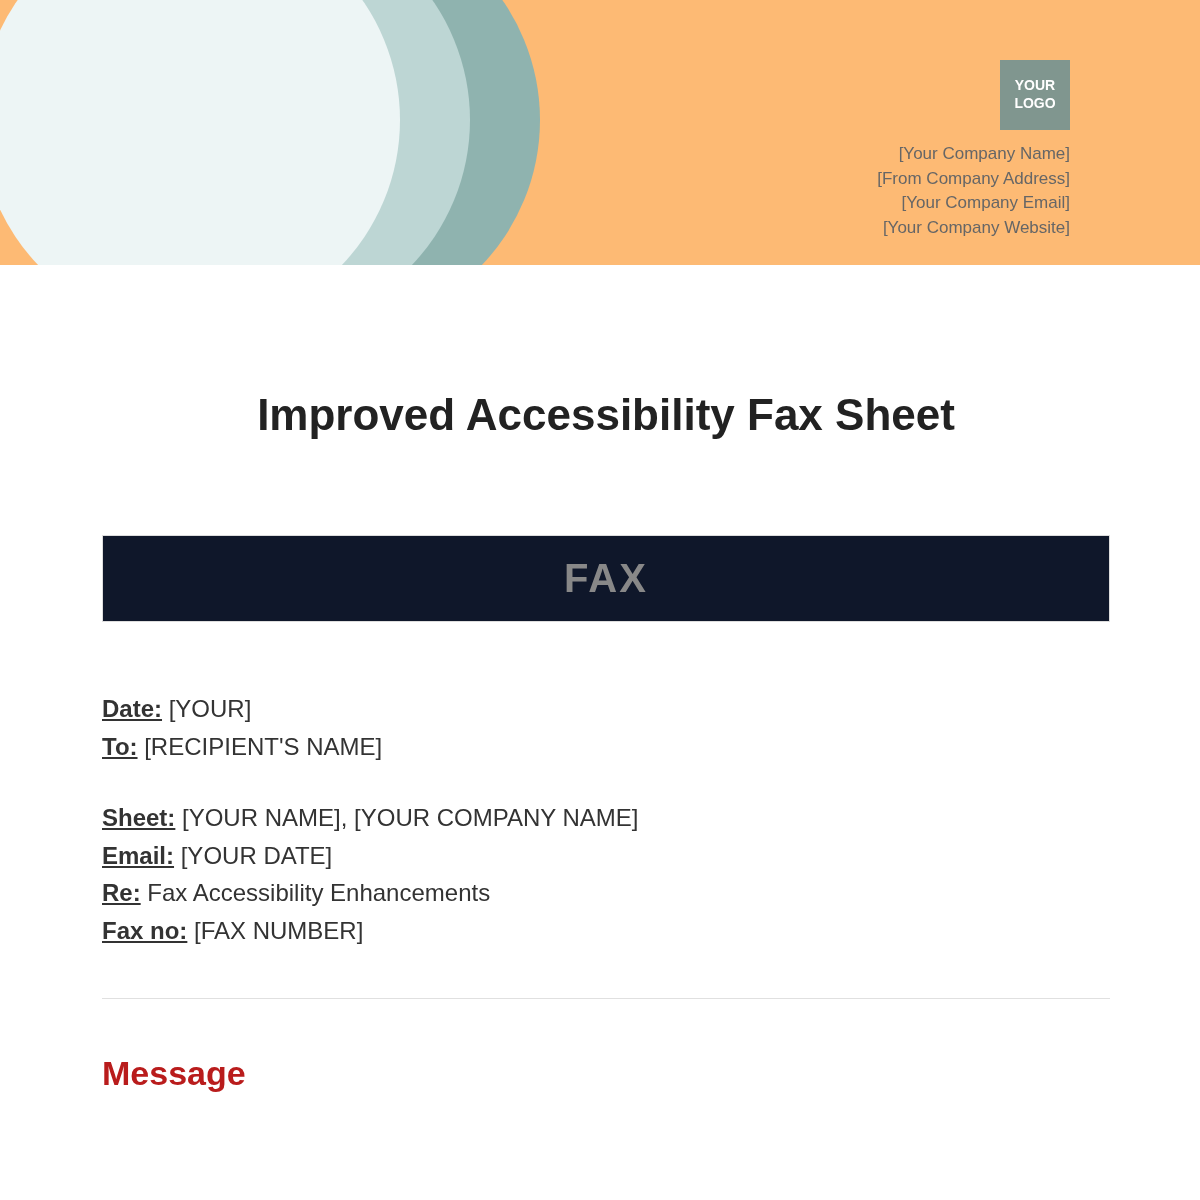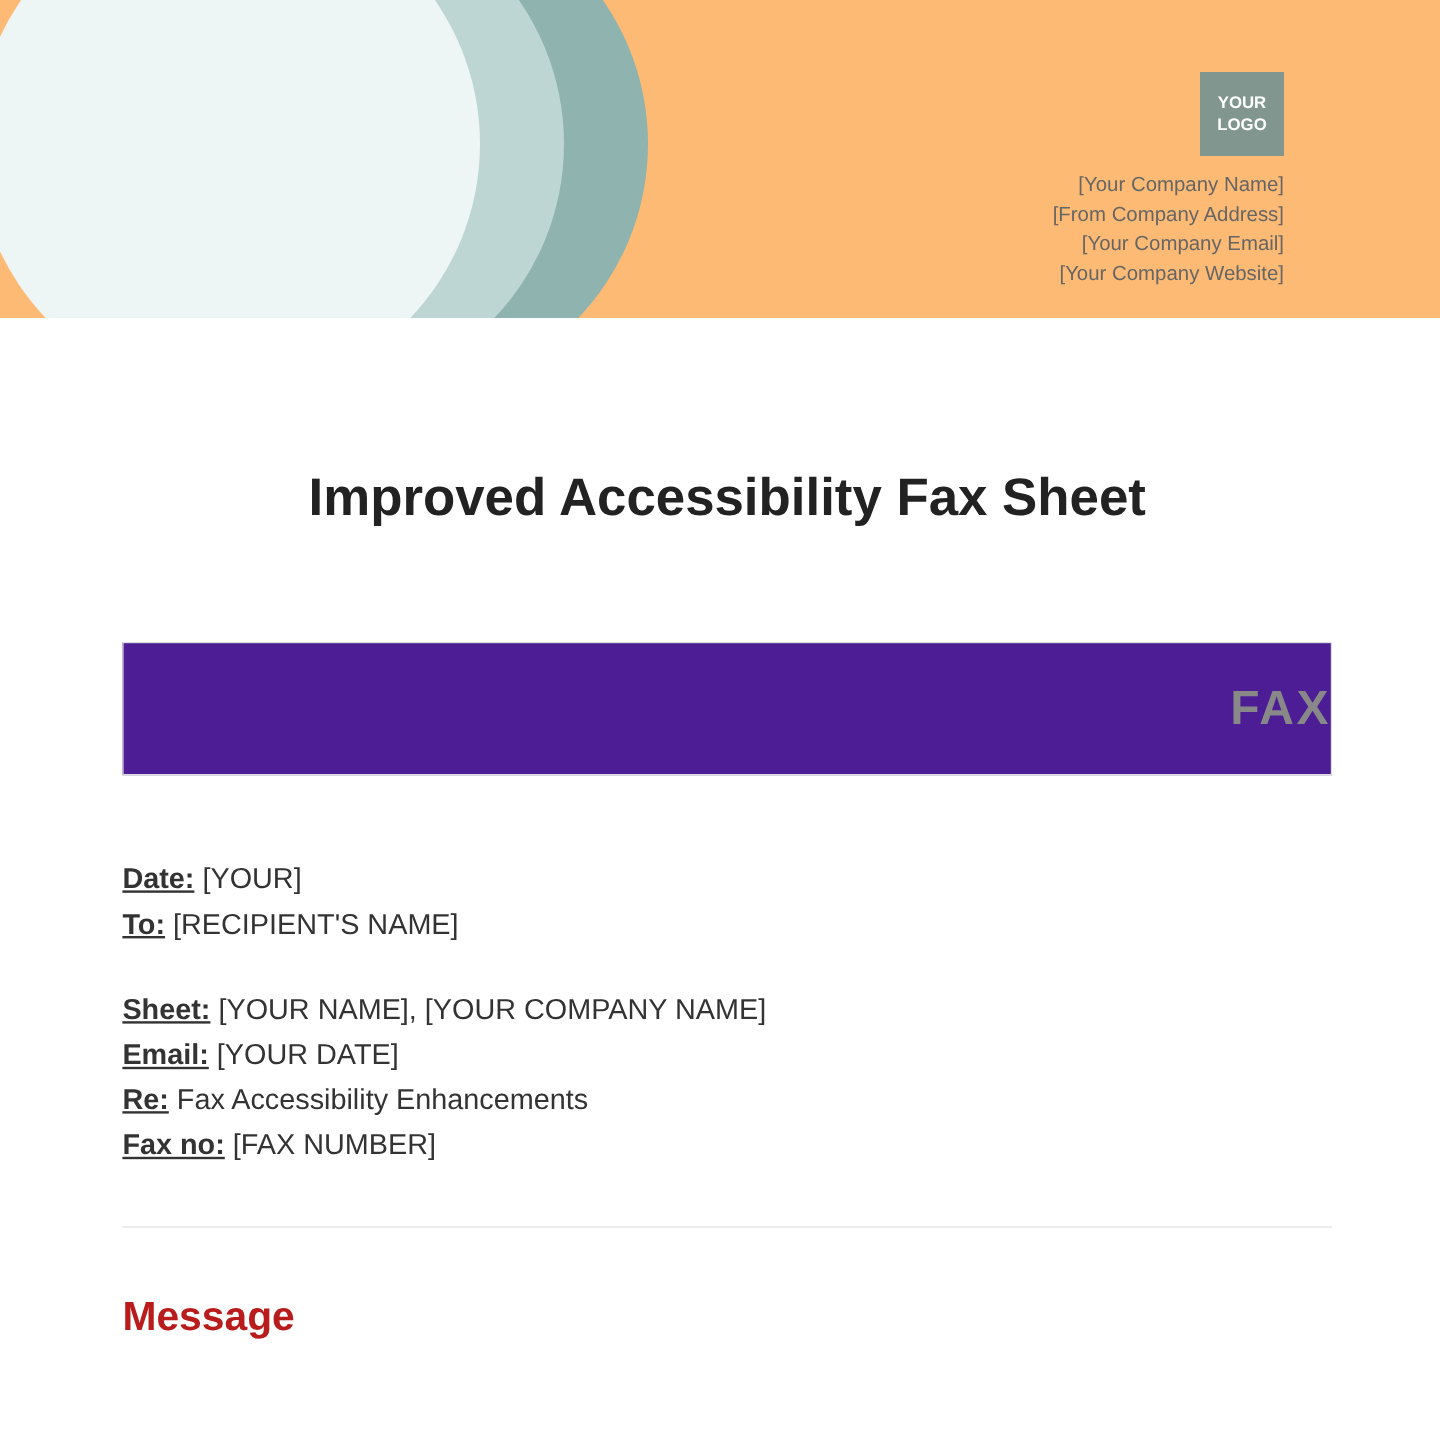--- a/index.html
+++ b/index.html
@@ -81,23 +81,23 @@
   .title {
     text-align: center;
     font-size: 44px;
     font-weight: 700;
     color: #222;
     margin-top: 125px;
     margin-bottom: 95px;
   }
   .fax-box {
     border: 1px solid #ddd;
-    background: #4c1d95;
-    text-align: right;
-    padding: 32px 0;
+    background: #0f172a;
+    text-align: center;
+    padding: 20px 0;
     margin-bottom: 70px;
   }
   .fax-box-text {
     font-size: 40px;
     font-weight: 700;
     color: #888;
     letter-spacing: 2px;
   }
   .fields {
     font-size: 24px;

